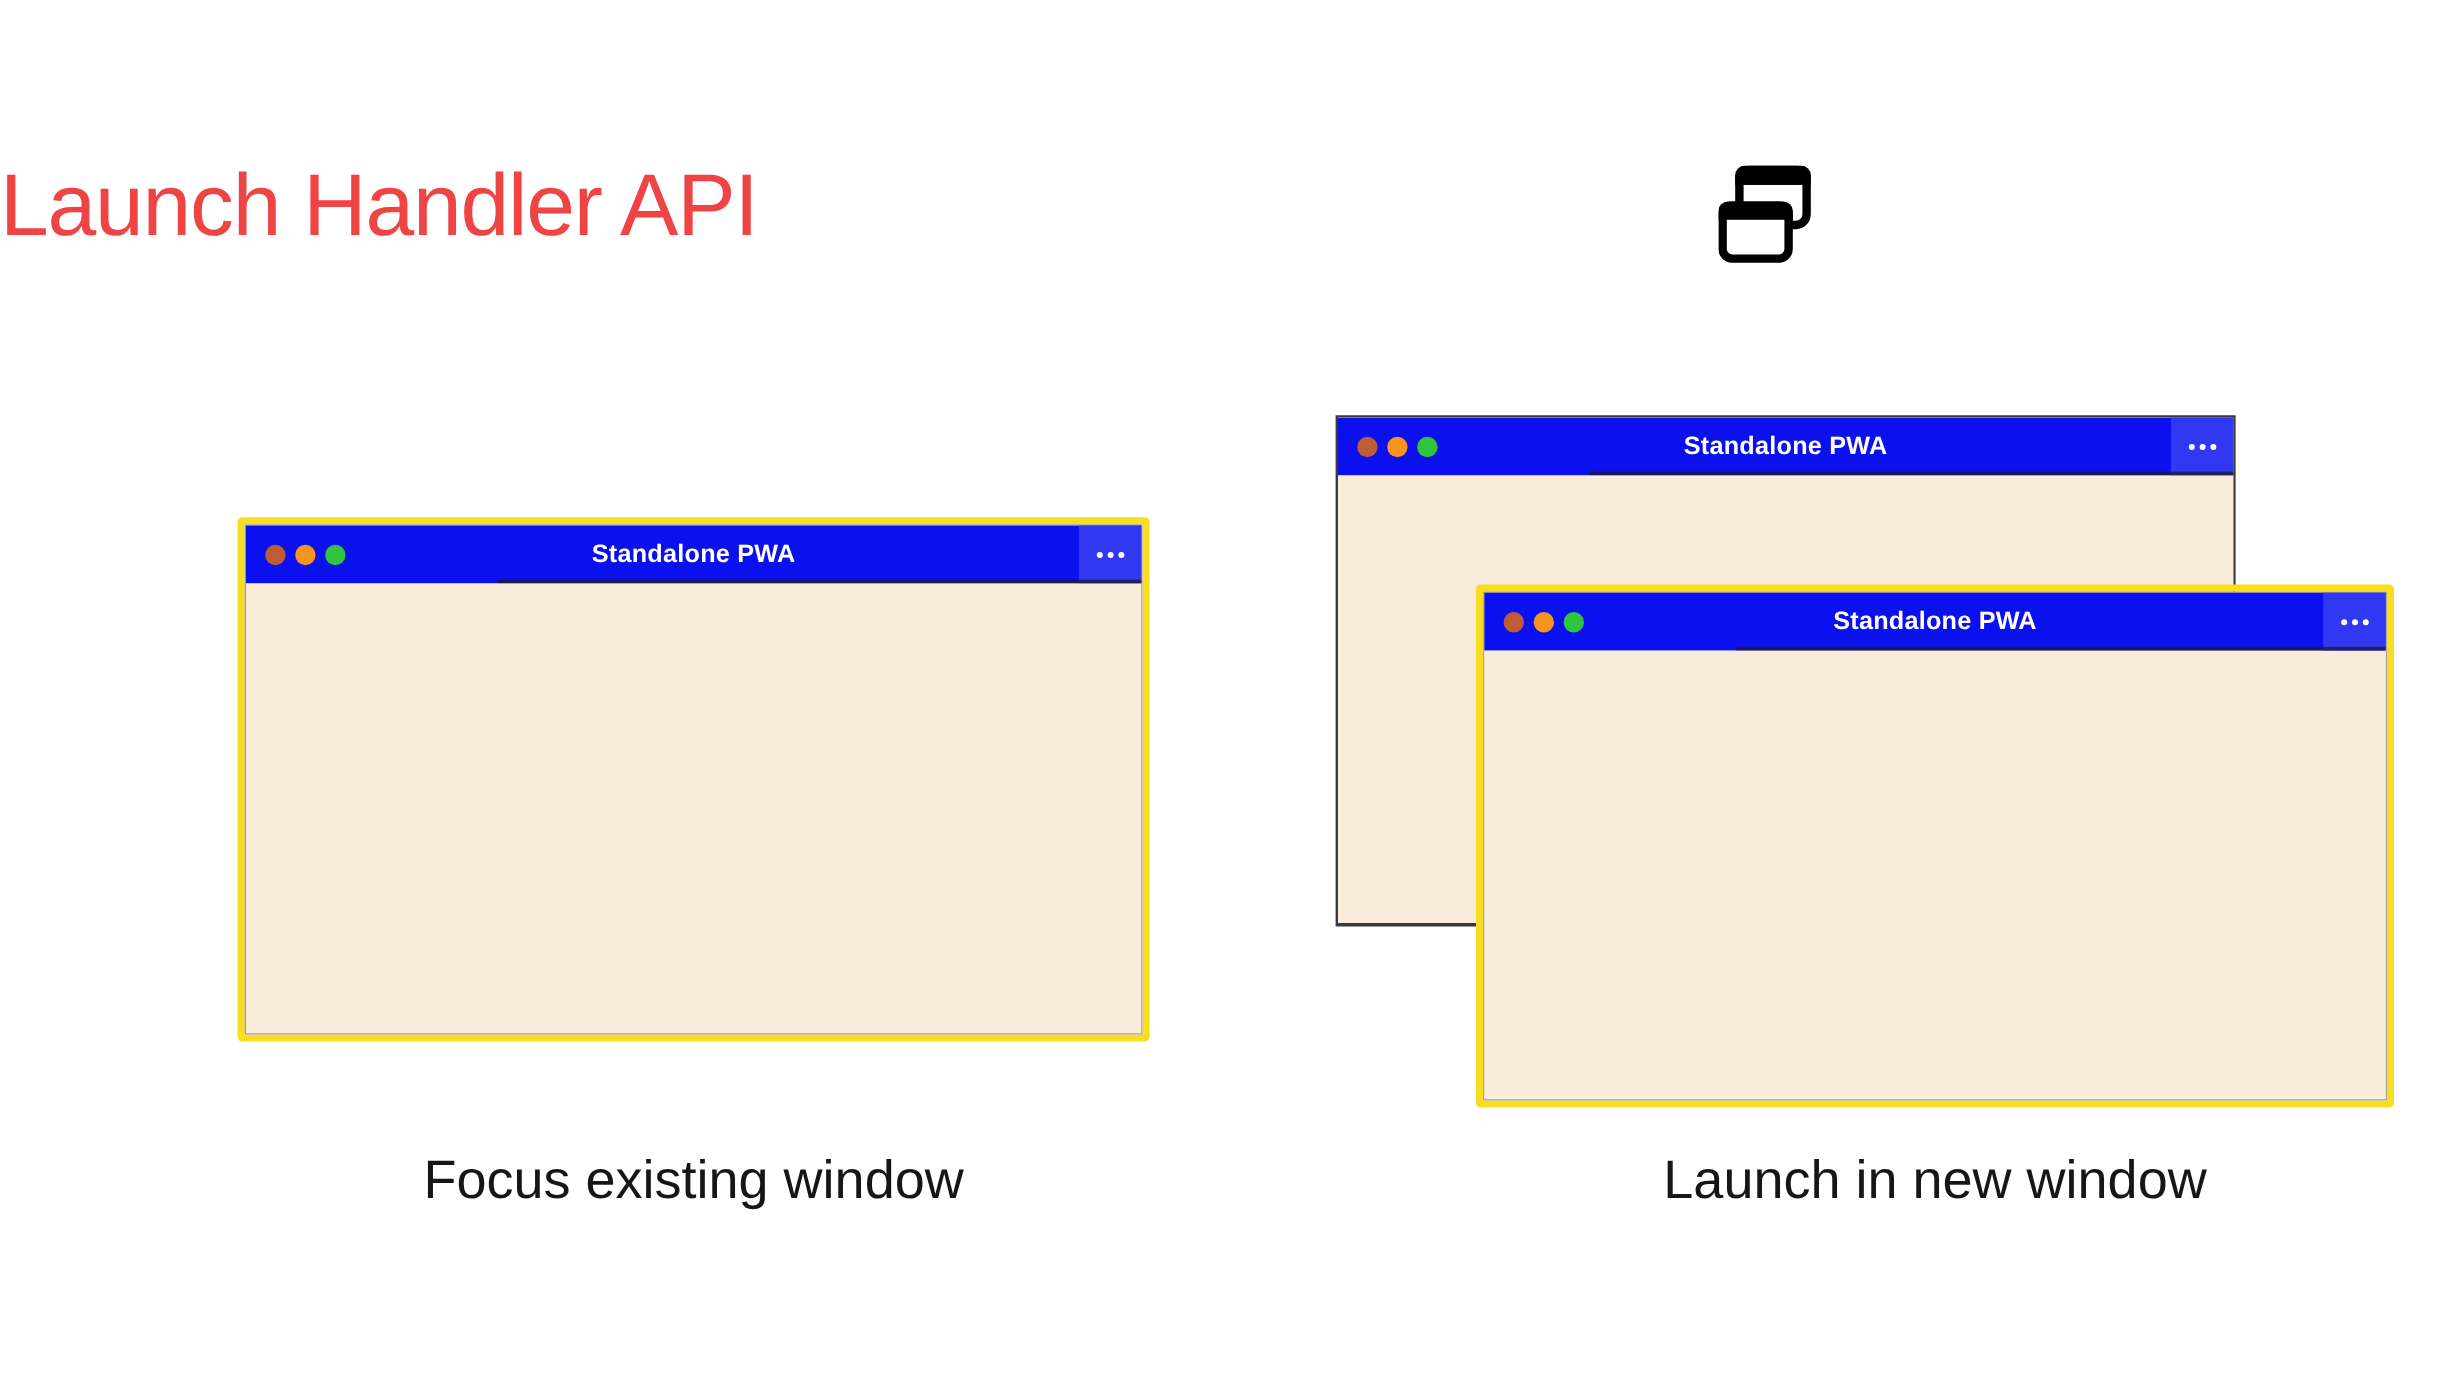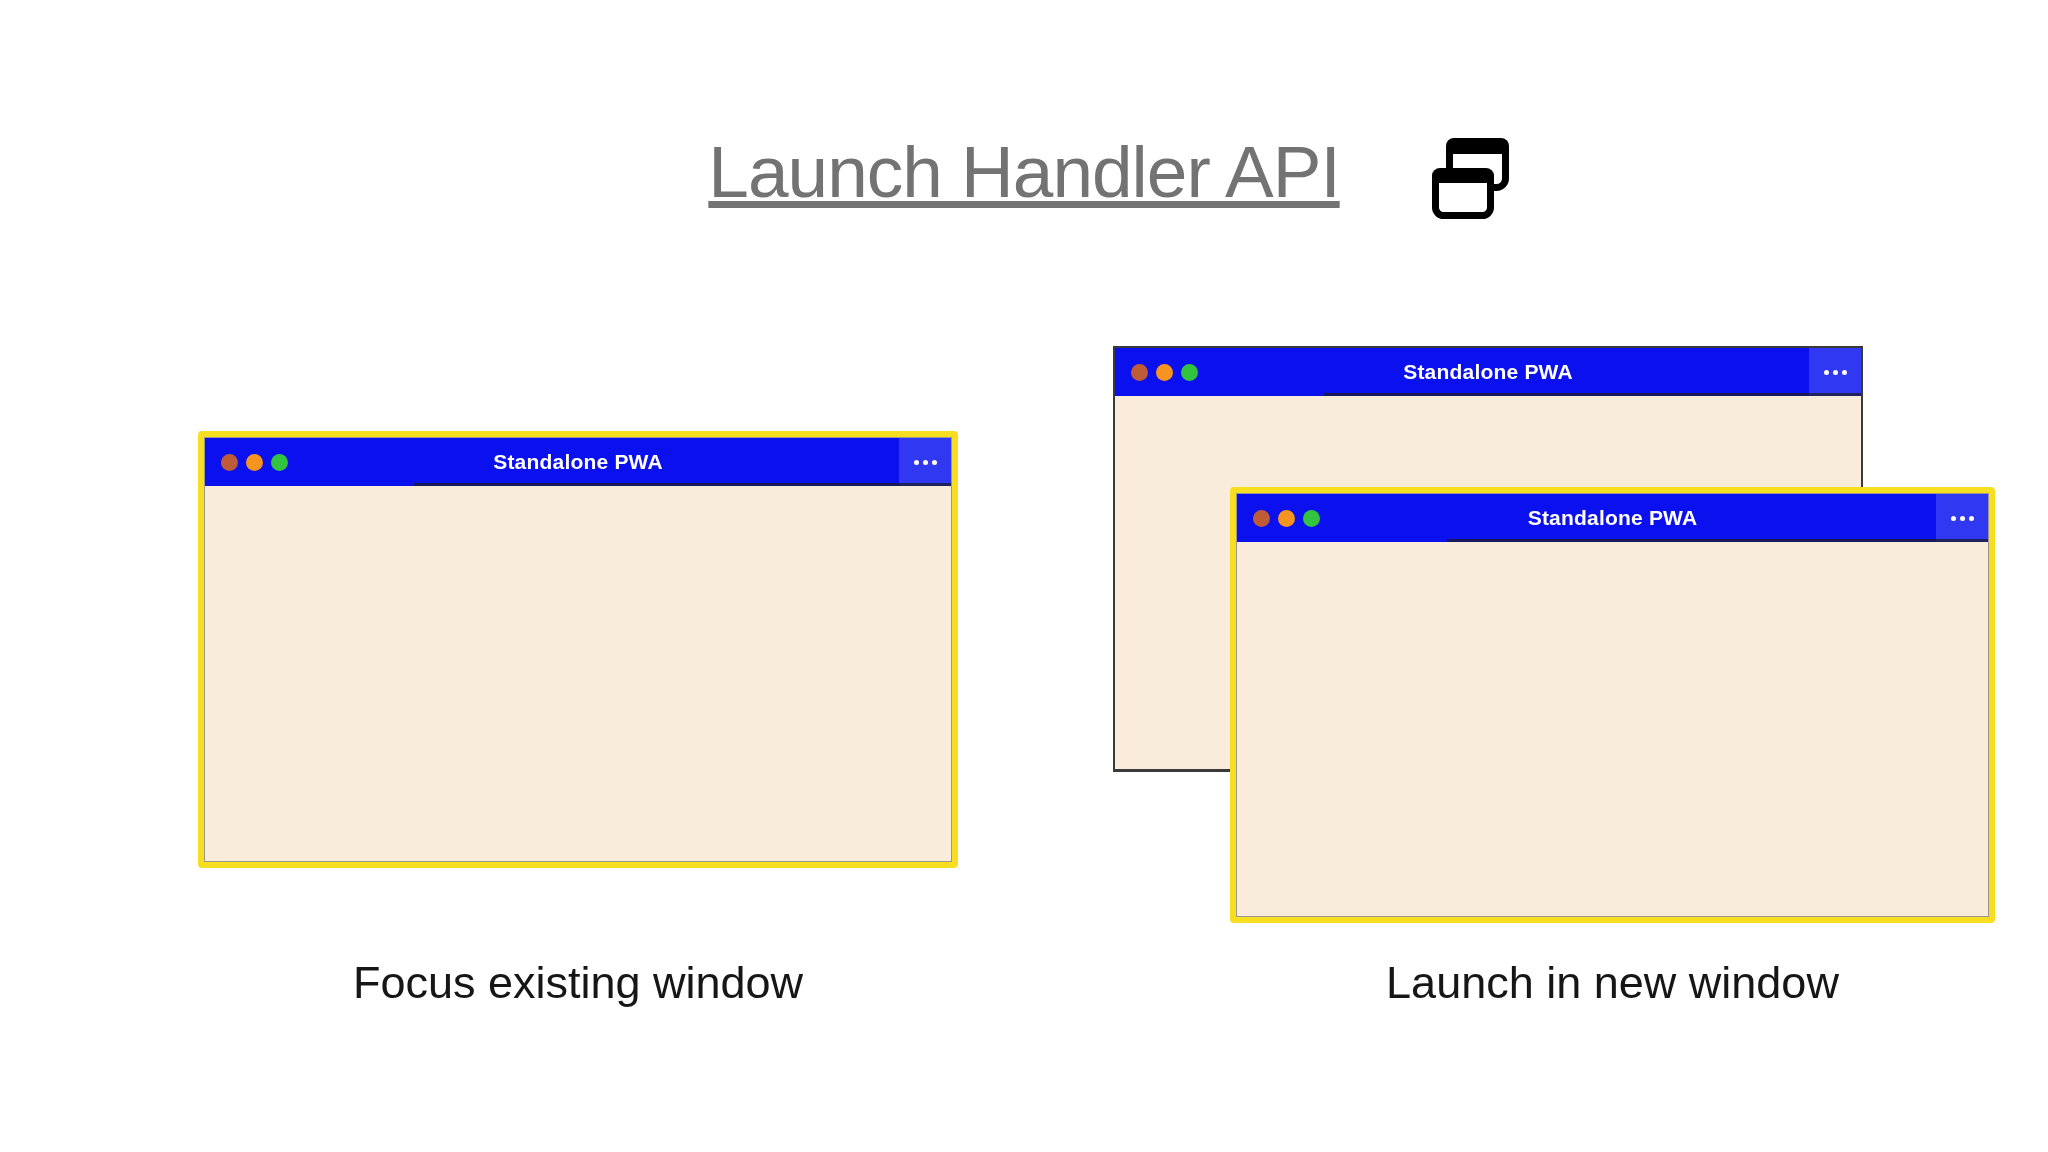--- a/index.html
+++ b/index.html
@@ -2,22 +2,22 @@
 <html><head>
 <meta charset="utf-8">
 <style>
   html,body{margin:0;padding:0;background:#ffffff;}
   body{font-family:"Liberation Sans",sans-serif;}
   .canvas{position:relative;width:2048px;height:1152px;background:#ffffff;overflow:hidden;}
 
   
   .page-title{
     position:absolute;top:130px;left:0;width:2048px;margin:0;
-    text-align:center;font-size:73px;font-weight:400;letter-spacing:-1px;
-    color:#737373;line-height:1.15;text-decoration:underline;
+    text-align:left;font-size:73px;font-weight:400;letter-spacing:-1px;
+    color:#ef4444;line-height:1.15;
   }
   .api-icon{position:absolute;left:1432px;top:138px;width:78px;height:82px;}
 
   
   .pwa-window{position:absolute;box-sizing:border-box;}
   .pwa-window.highlight{border:6px solid #f7de21;border-radius:4px;z-index:2;}
   .pwa-window.plain{border:2px solid #3a3a3a;border-bottom-width:3px;z-index:1;}
   .win-inner{
     width:100%;height:100%;box-sizing:border-box;
     border:1px solid #9b978e;background:#f9ecdb;

